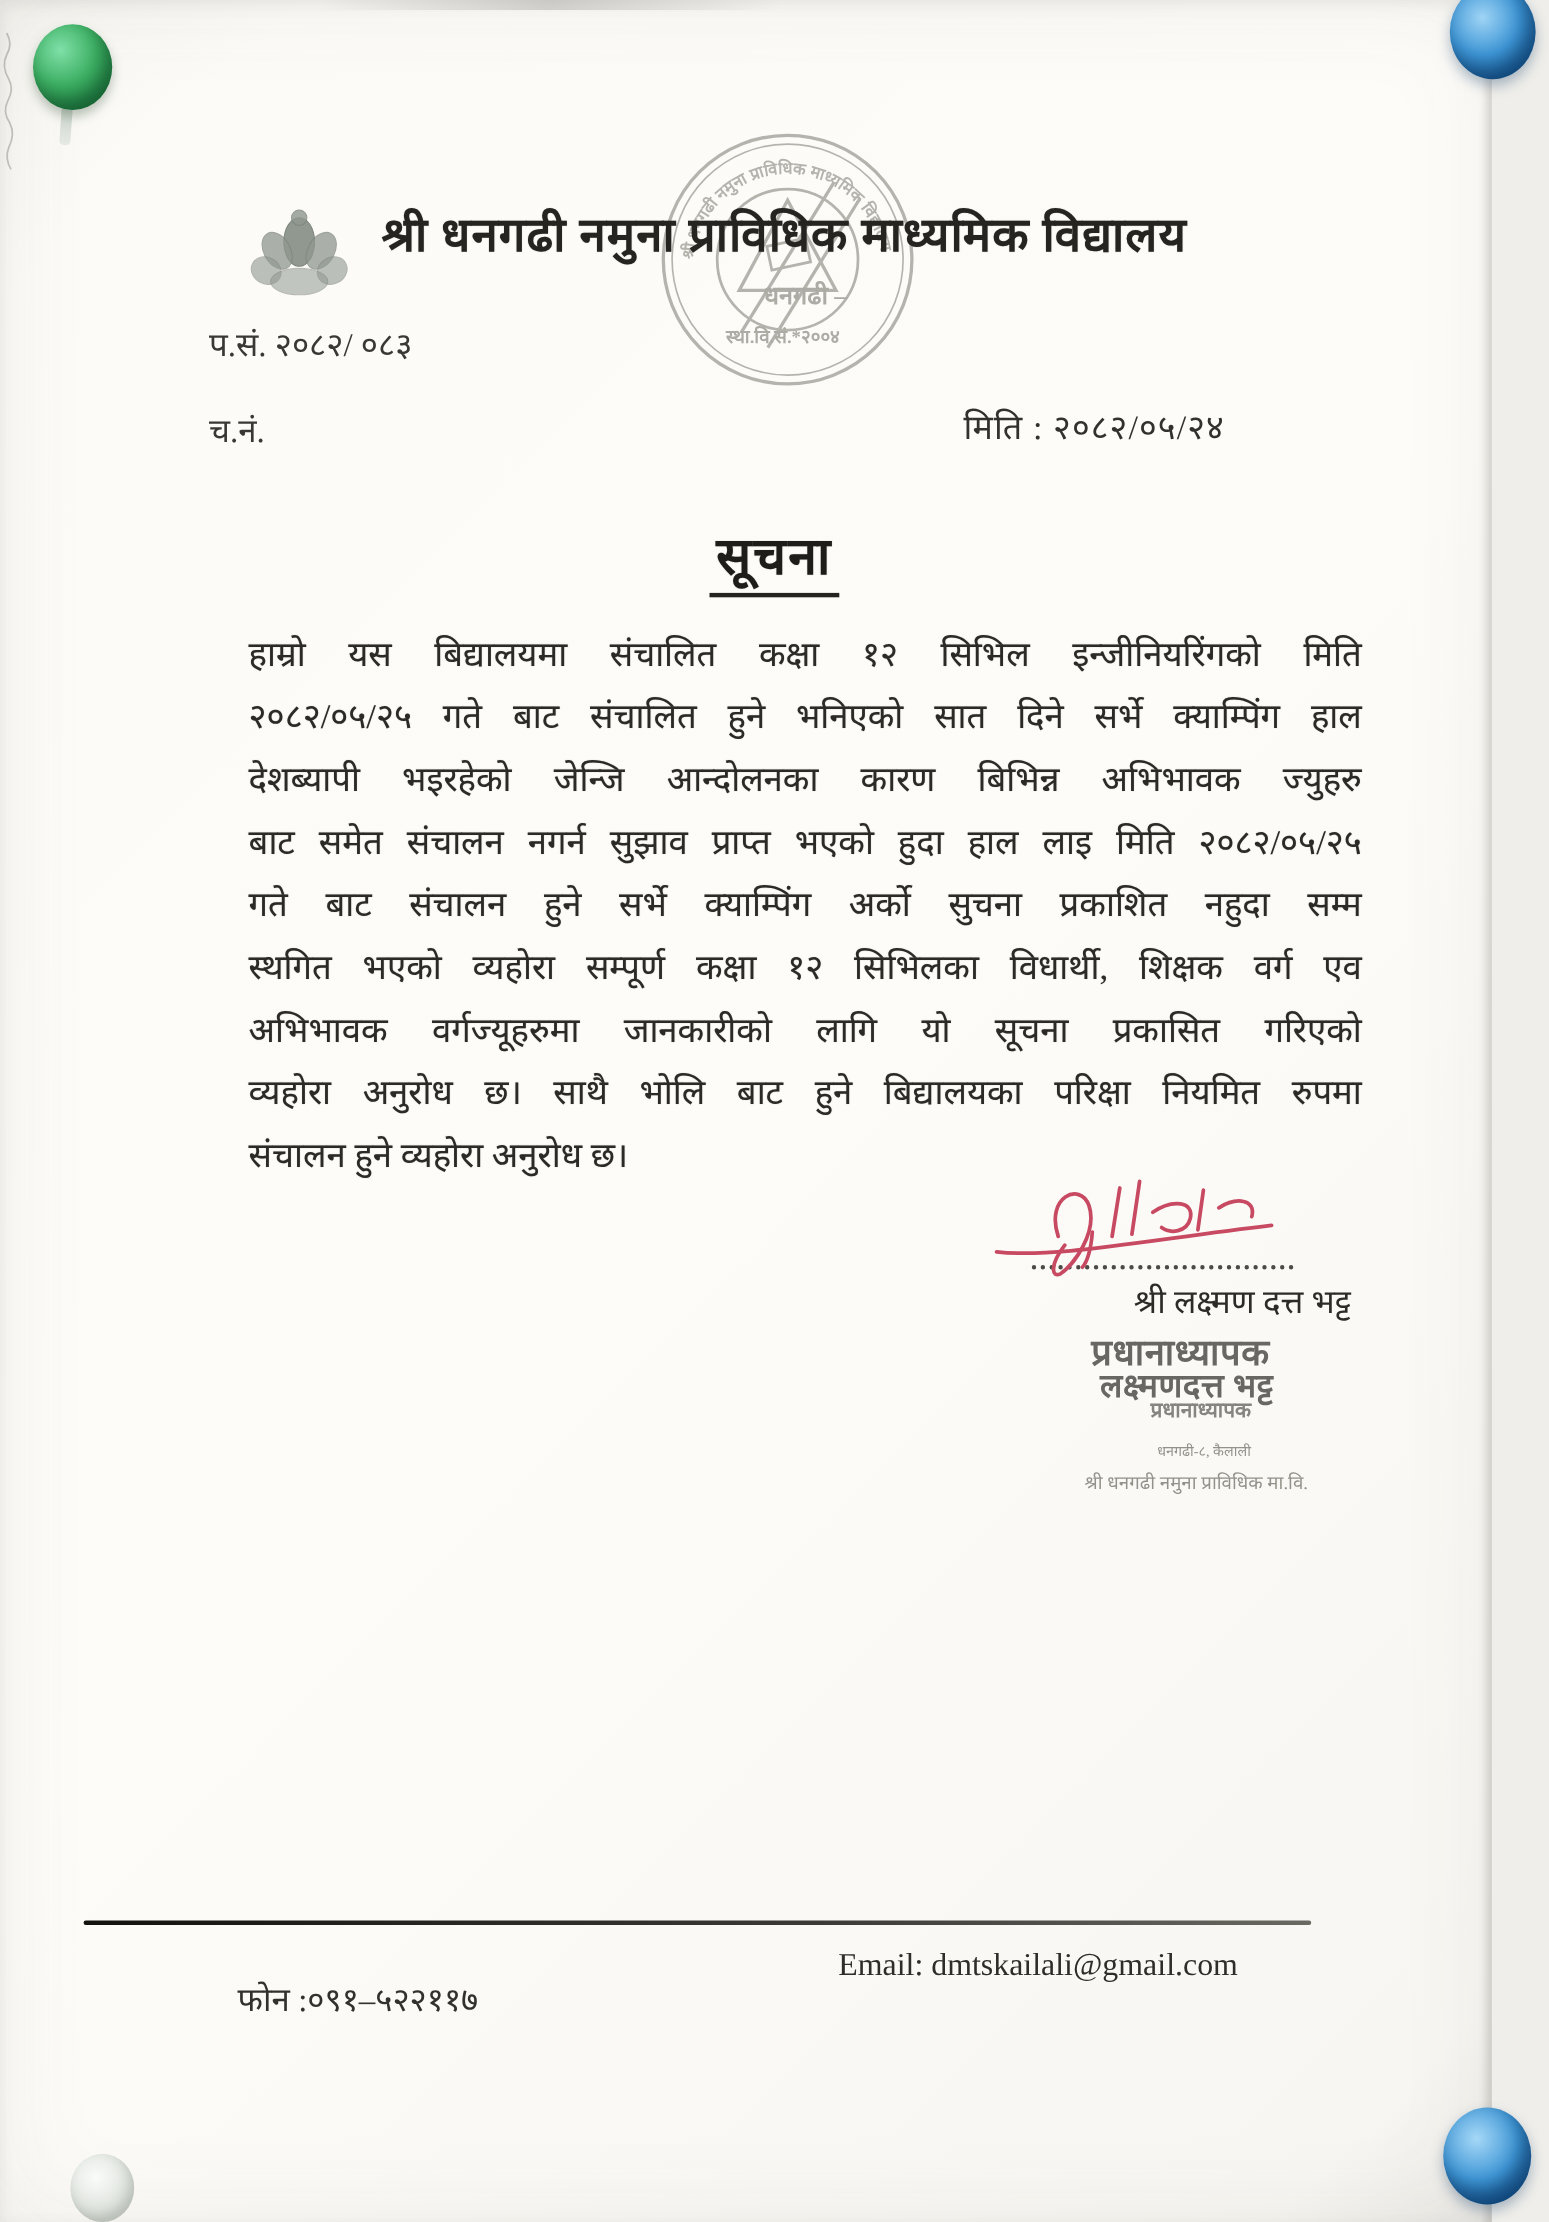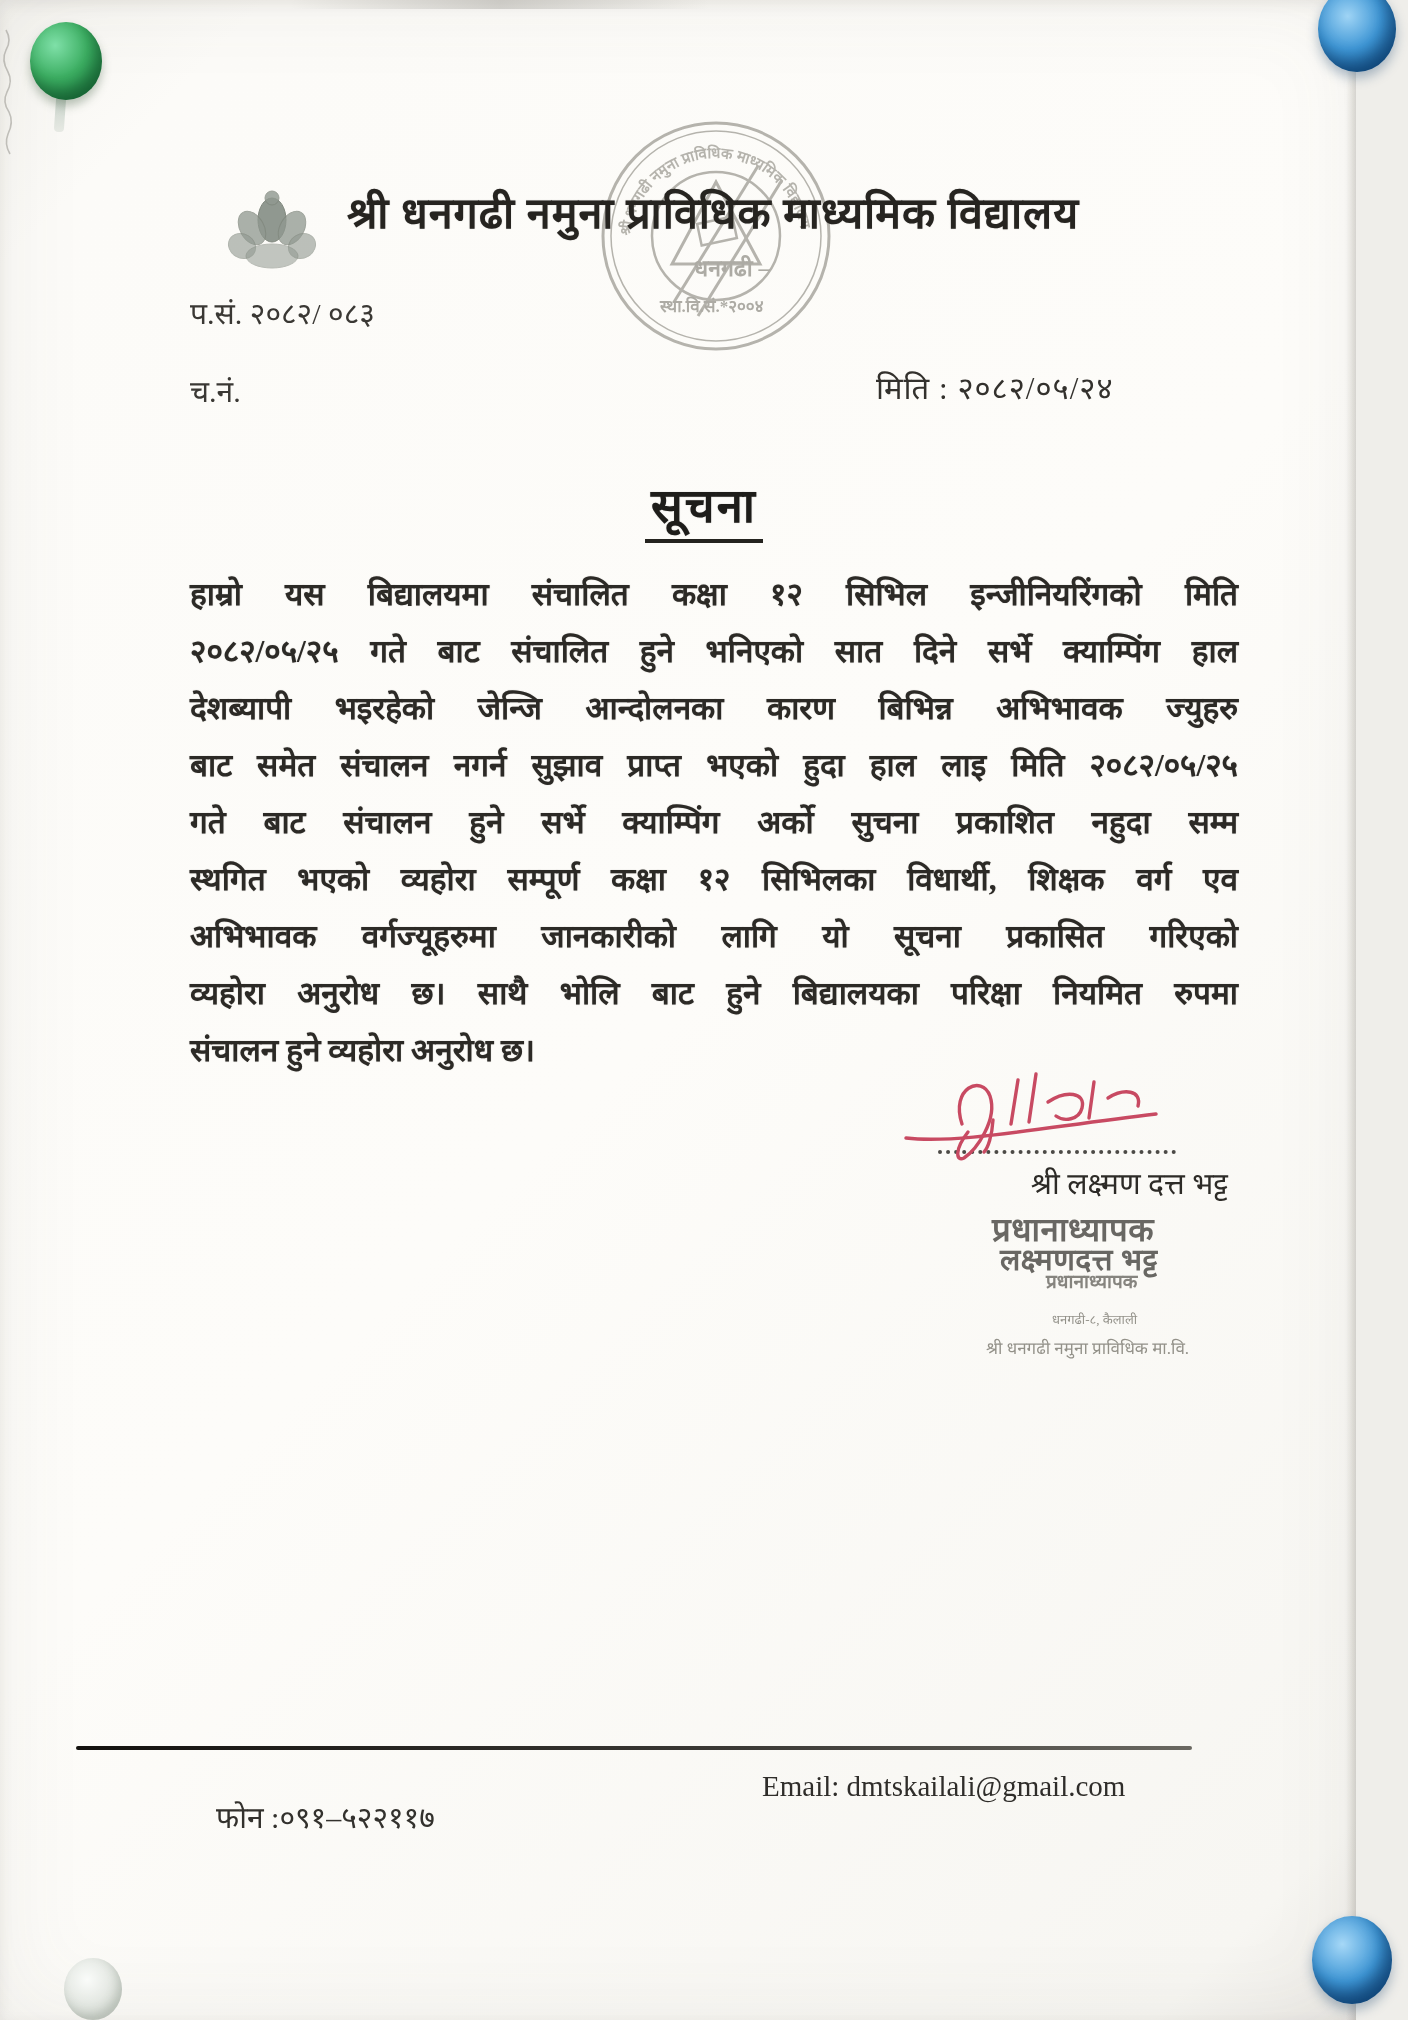--- a/index.html
+++ b/index.html
@@ -31,23 +31,24 @@
   #notice-title-wrap{left:0;top:472px;width:1408px;text-align:center;z-index:3;}
   #notice-title{
     display:inline-block;font-size:47px;font-weight:bold;color:#1e1d1a;
     border-bottom:4px solid #24231f;padding:0 6px 3px 6px;letter-spacing:2px;
     text-shadow:0 0 1px rgba(30,30,30,.4);
   }
 
   
   #body-text{left:190px;top:566px;width:1048px;z-index:3;}
   .bline{
-    font-size:31.5px;line-height:57px;color:#2c2a26;font-weight:700;
+    font-size:31.5px;line-height:57px;color:#2c2a26;font-weight:400;
     text-align:justify;text-align-last:justify;white-space:nowrap0;
     text-shadow:0 0 1px rgba(40,38,34,.35);
+    margin-left:36px;
   }
   .bline.last{text-align:left;text-align-last:left;}
 
   
   #sig-svg{left:898px;top:1062px;width:270px;height:100px;z-index:4;}
   #sig-dots{left:938px;top:1128px;width:238px;border-bottom:4px dotted #4c4a46;height:22px;z-index:3;}
   #sig-name{left:928px;top:1162px;width:300px;text-align:right;font-size:30px;color:#2d2b27;z-index:3;}
   .stamptext{color:#55534f;font-weight:bold;opacity:.88;letter-spacing:.5px;}
   #stamp-title-big{left:992px;top:1206px;font-size:33px;z-index:3;}
   #stamp-name{left:1000px;top:1238px;font-size:30px;z-index:3;text-align:center;}

